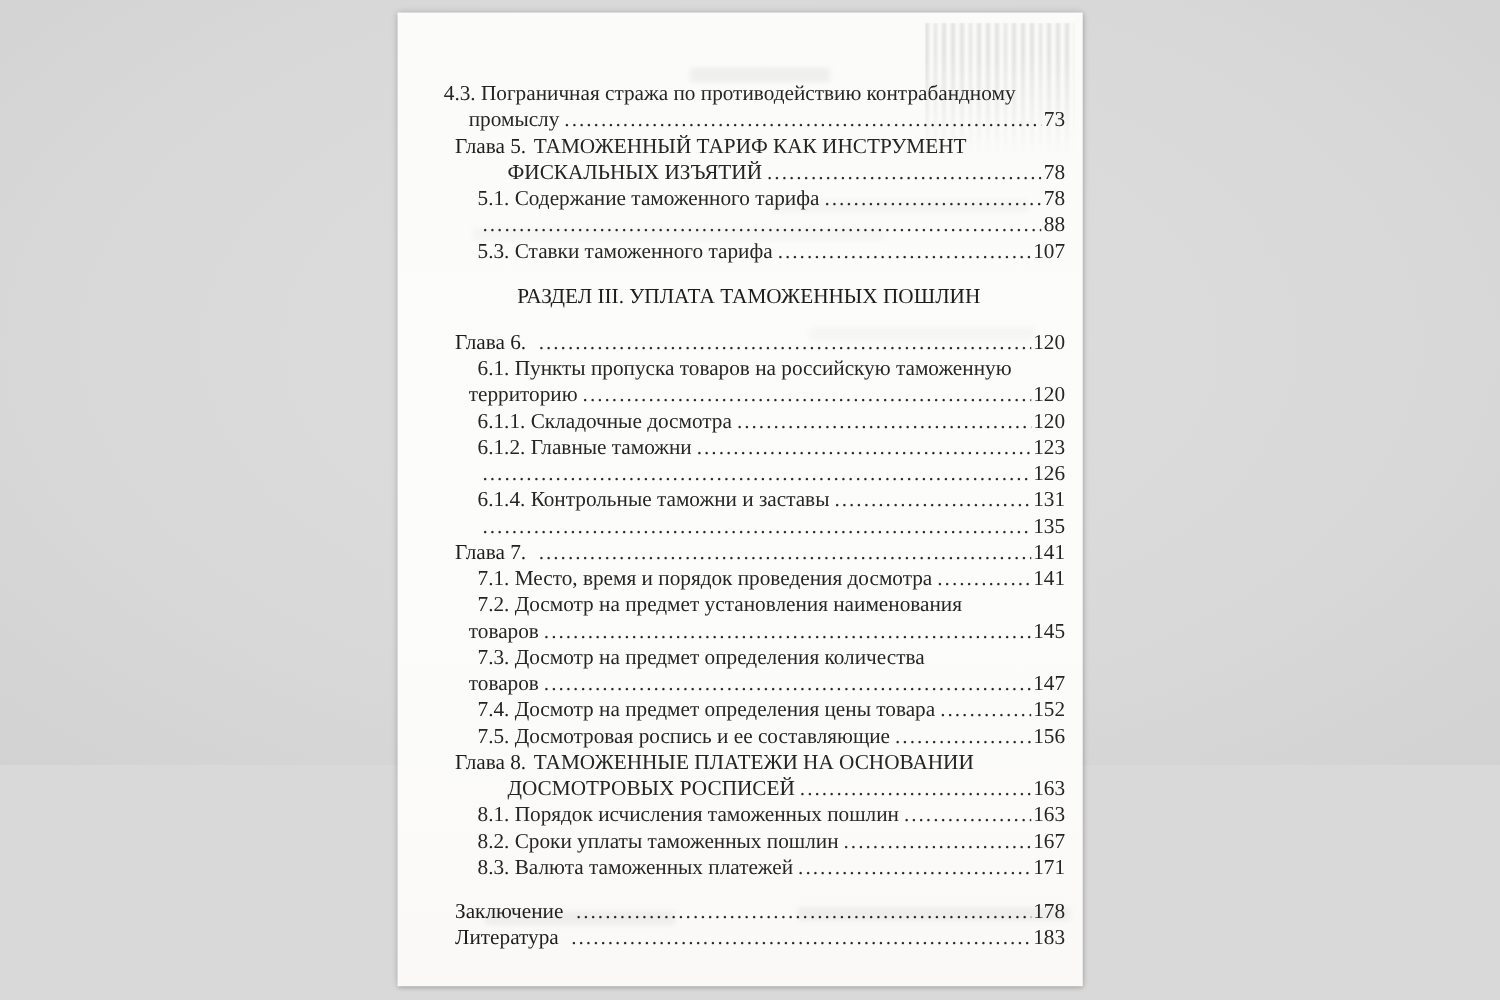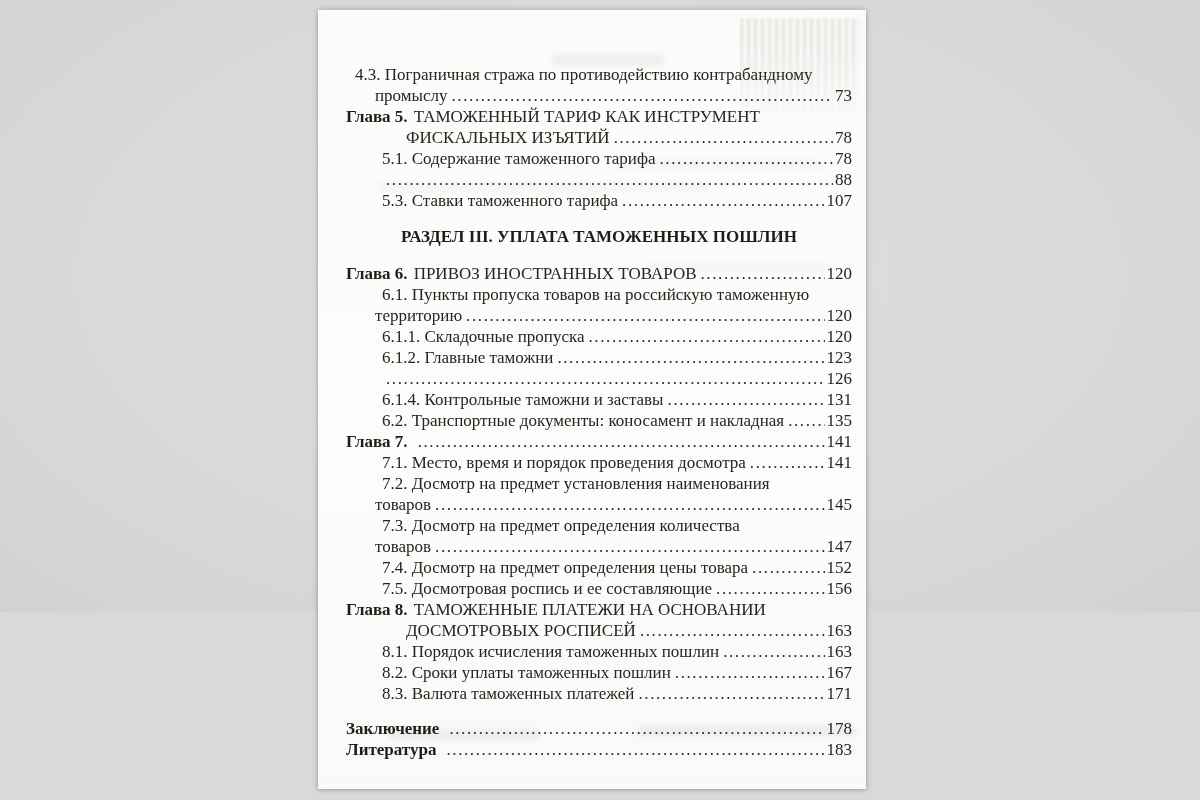--- a/index.html
+++ b/index.html
@@ -40,38 +40,38 @@
   .g-publ    { left: 320px; top: 716px; width: 218px; height: 11px; }
 
   .toc {
     position: absolute; left: 0; top: 0; width: 100%;
     padding: 54px 14px 0 28px; box-sizing: border-box;
     font-size: 17px; line-height: 21px; color: #252521;
   }
   .toc-line {
     display: flex; align-items: baseline; white-space: nowrap; height: 21px;
   }
-  .toc-line .b  { font-weight: 700; color: #1d1d19; margin-right: 6px; }
+  .toc-line .b  { font-weight: 400; color: #1d1d19; margin-right: 6px; margin-left: 18px; }
   .toc-line .t  { }
   .toc-line .leader {
     flex: 1 1 auto; overflow: hidden; white-space: nowrap;
     margin: 0 2px 0 4px; color: #2a2a26;
   }
   .toc-line .leader::before {
     content: "..................................................................................................................................................";
     letter-spacing: 1.6px;
   }
   .toc-line .pg { flex: 0 0 auto; }
   .lvl0 { padding-left: 0; }
   .lvl1 { padding-left: 9px; }
   .lvl2 { padding-left: 29px; }
   .lvl3 { padding-left: 36px; }
   .lvl4 { padding-left: 60px; }
   .toc-section {
-    font-weight: 700; text-align: center; color: #1d1d19;
+    font-weight: 400; text-align: center; color: #1d1d19;
     margin: 15px 0 16px 0; height: 21px;
   }
   .toc-gap { height: 14px; }
 </style>
 </head>
 <body>
 
 <div class="canvas">
   <div class="paper">
     <div class="ghost ghost-barcode"></div>
@@ -109,53 +109,51 @@
           <span class="pg">88</span>
         </div>
         <div class="toc-line lvl3">
           <span class="t">5.3. Ставки таможенного тарифа</span>
           <span class="leader"></span>
           <span class="pg">107</span>
         </div>
         <div class="toc-section">РАЗДЕЛ III. УПЛАТА ТАМОЖЕННЫХ ПОШЛИН</div>
         <div class="toc-line lvl0">
           <span class="b">Глава 6.</span>
-          <span class="t">ПРИВОЗ ИНОСТРАННЫХ ТОВАРОВ</span>
           <span class="leader"></span>
           <span class="pg">120</span>
         </div>
         <div class="toc-line lvl3">
           <span class="t">6.1. Пункты пропуска товаров на российскую таможенную</span>
         </div>
         <div class="toc-line lvl2">
           <span class="t">территорию</span>
           <span class="leader"></span>
           <span class="pg">120</span>
         </div>
         <div class="toc-line lvl3">
-          <span class="t">6.1.1. Складочные пропуска</span>
+          <span class="t">6.1.1. Складочные досмотра</span>
           <span class="leader"></span>
           <span class="pg">120</span>
         </div>
         <div class="toc-line lvl3">
           <span class="t">6.1.2. Главные таможни</span>
           <span class="leader"></span>
           <span class="pg">123</span>
         </div>
         <div class="toc-line lvl3">
           <span class="leader"></span>
           <span class="pg">126</span>
         </div>
         <div class="toc-line lvl3">
           <span class="t">6.1.4. Контрольные таможни и заставы</span>
           <span class="leader"></span>
           <span class="pg">131</span>
         </div>
         <div class="toc-line lvl3">
-          <span class="t">6.2. Транспортные документы: коносамент и накладная</span>
           <span class="leader"></span>
           <span class="pg">135</span>
         </div>
         <div class="toc-line lvl0">
           <span class="b">Глава 7.</span>
           <span class="leader"></span>
           <span class="pg">141</span>
         </div>
         <div class="toc-line lvl3">
           <span class="t">7.1. Место, время и порядок проведения досмотра</span>

